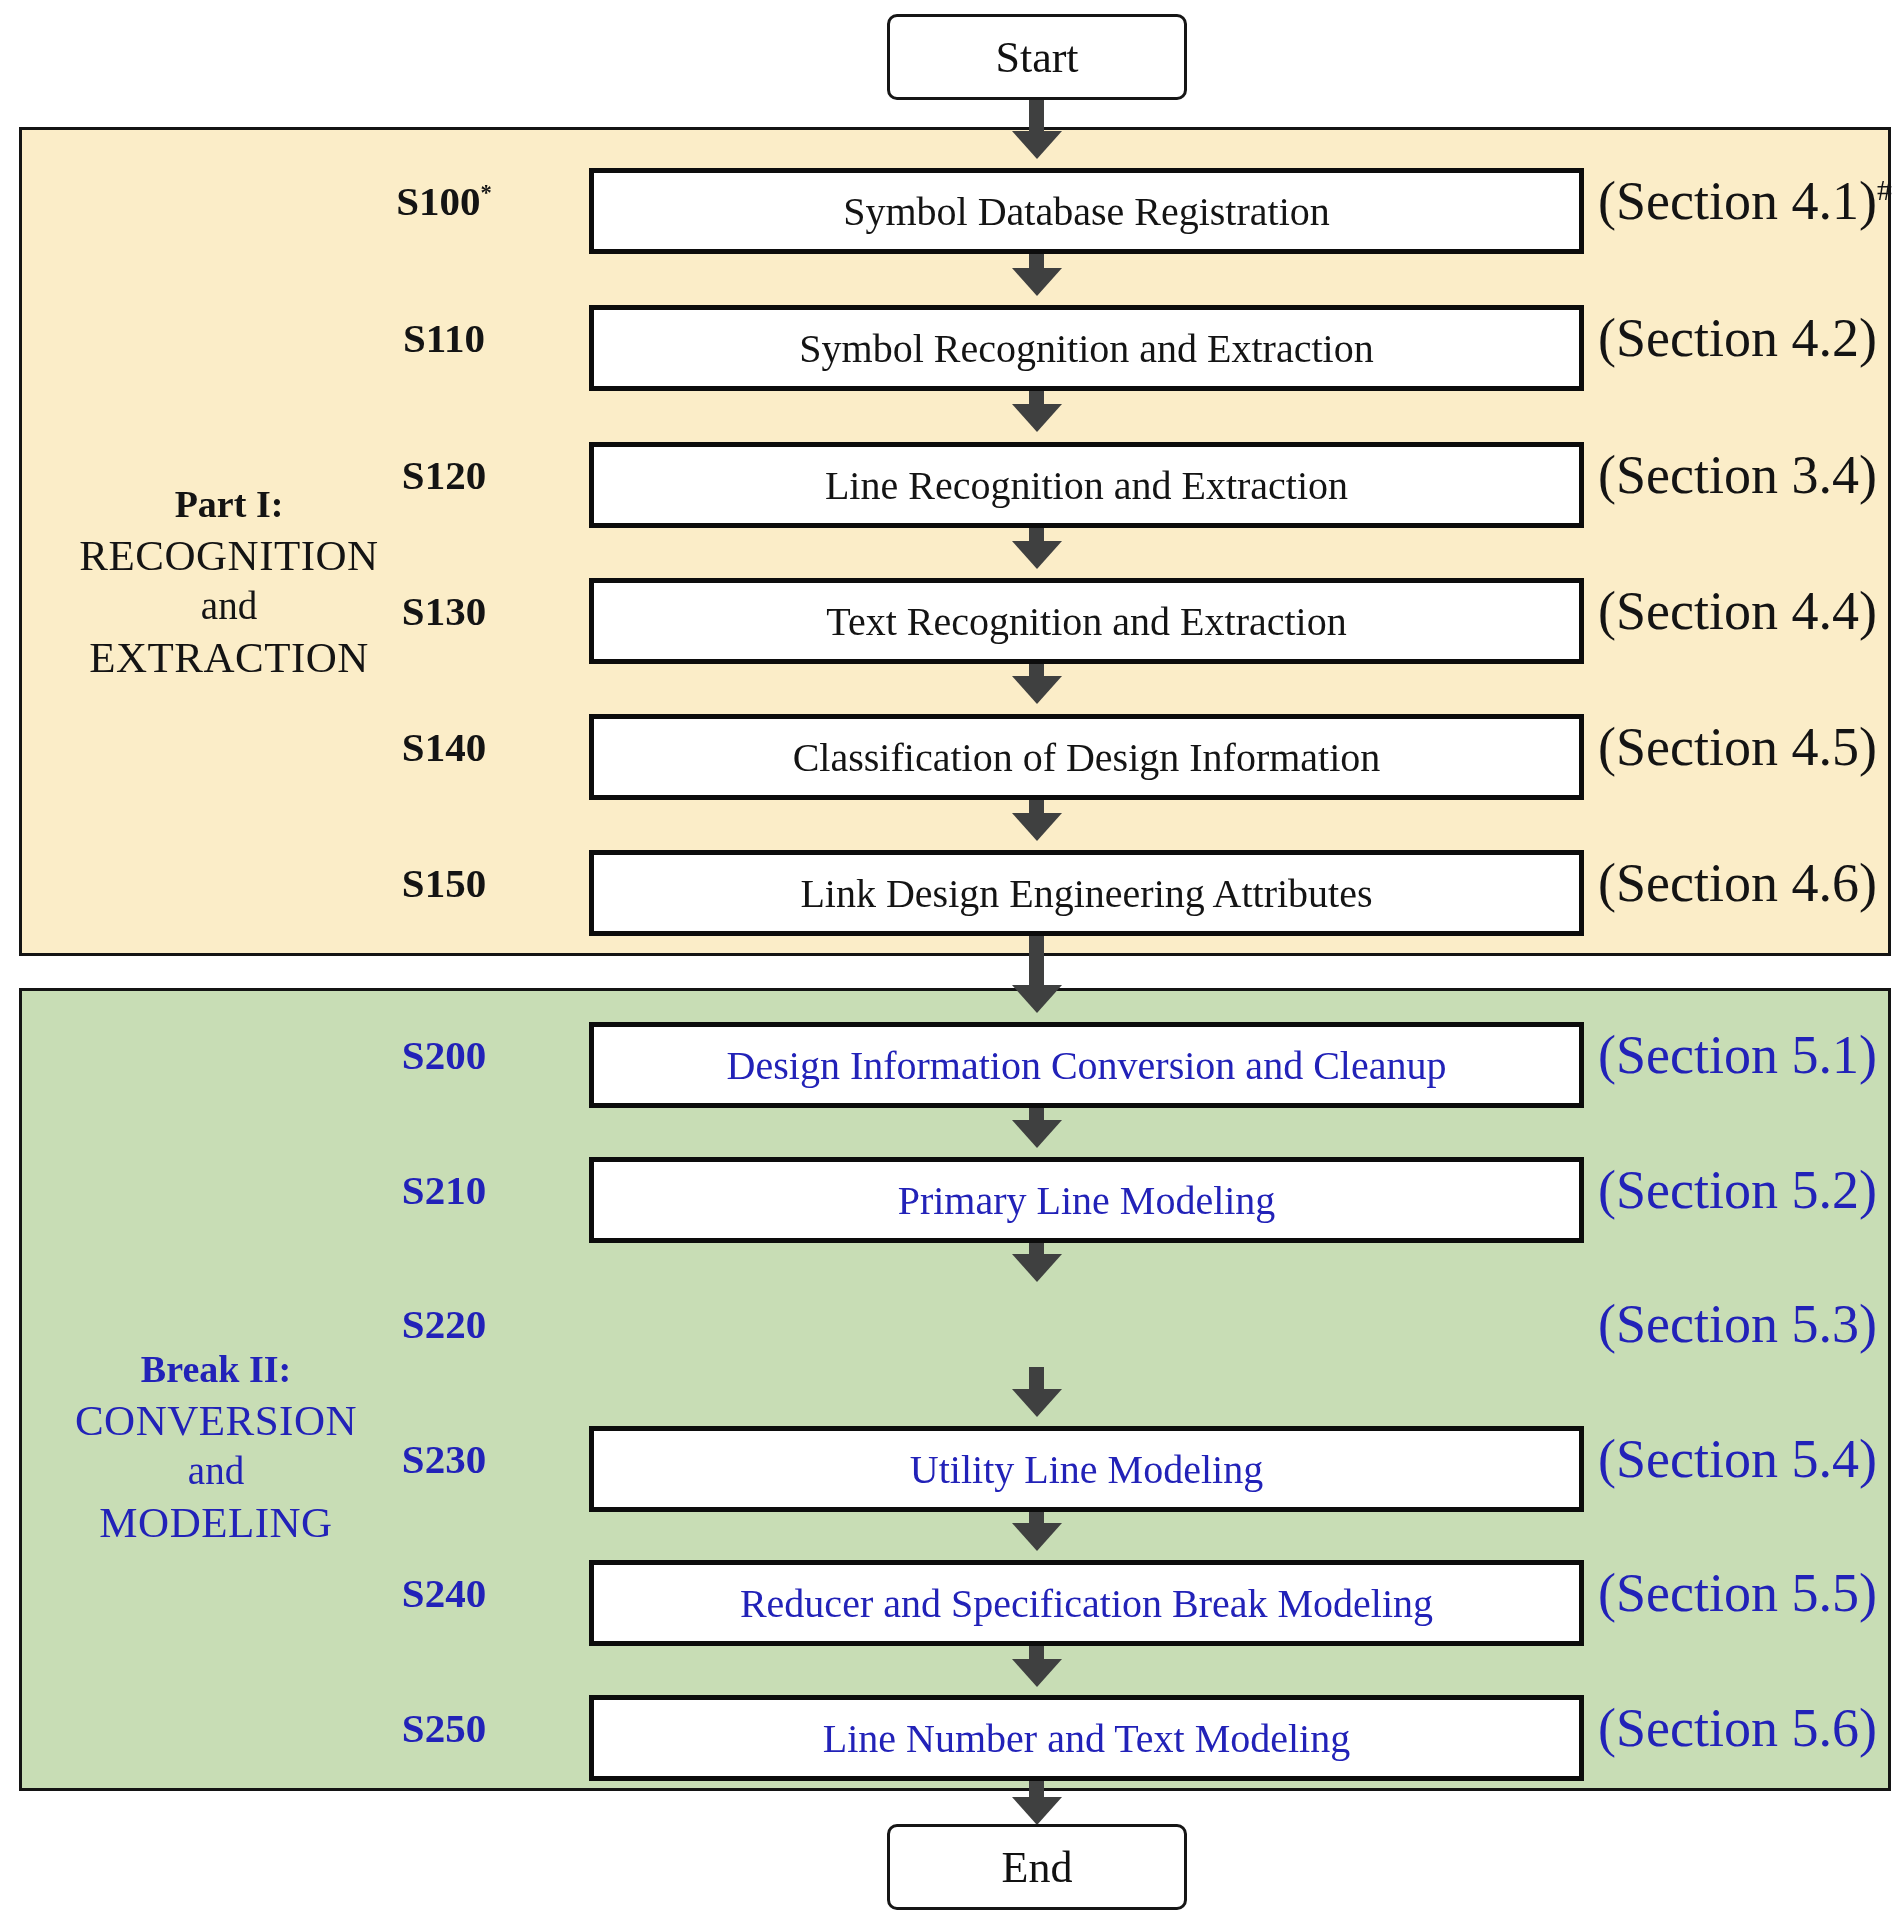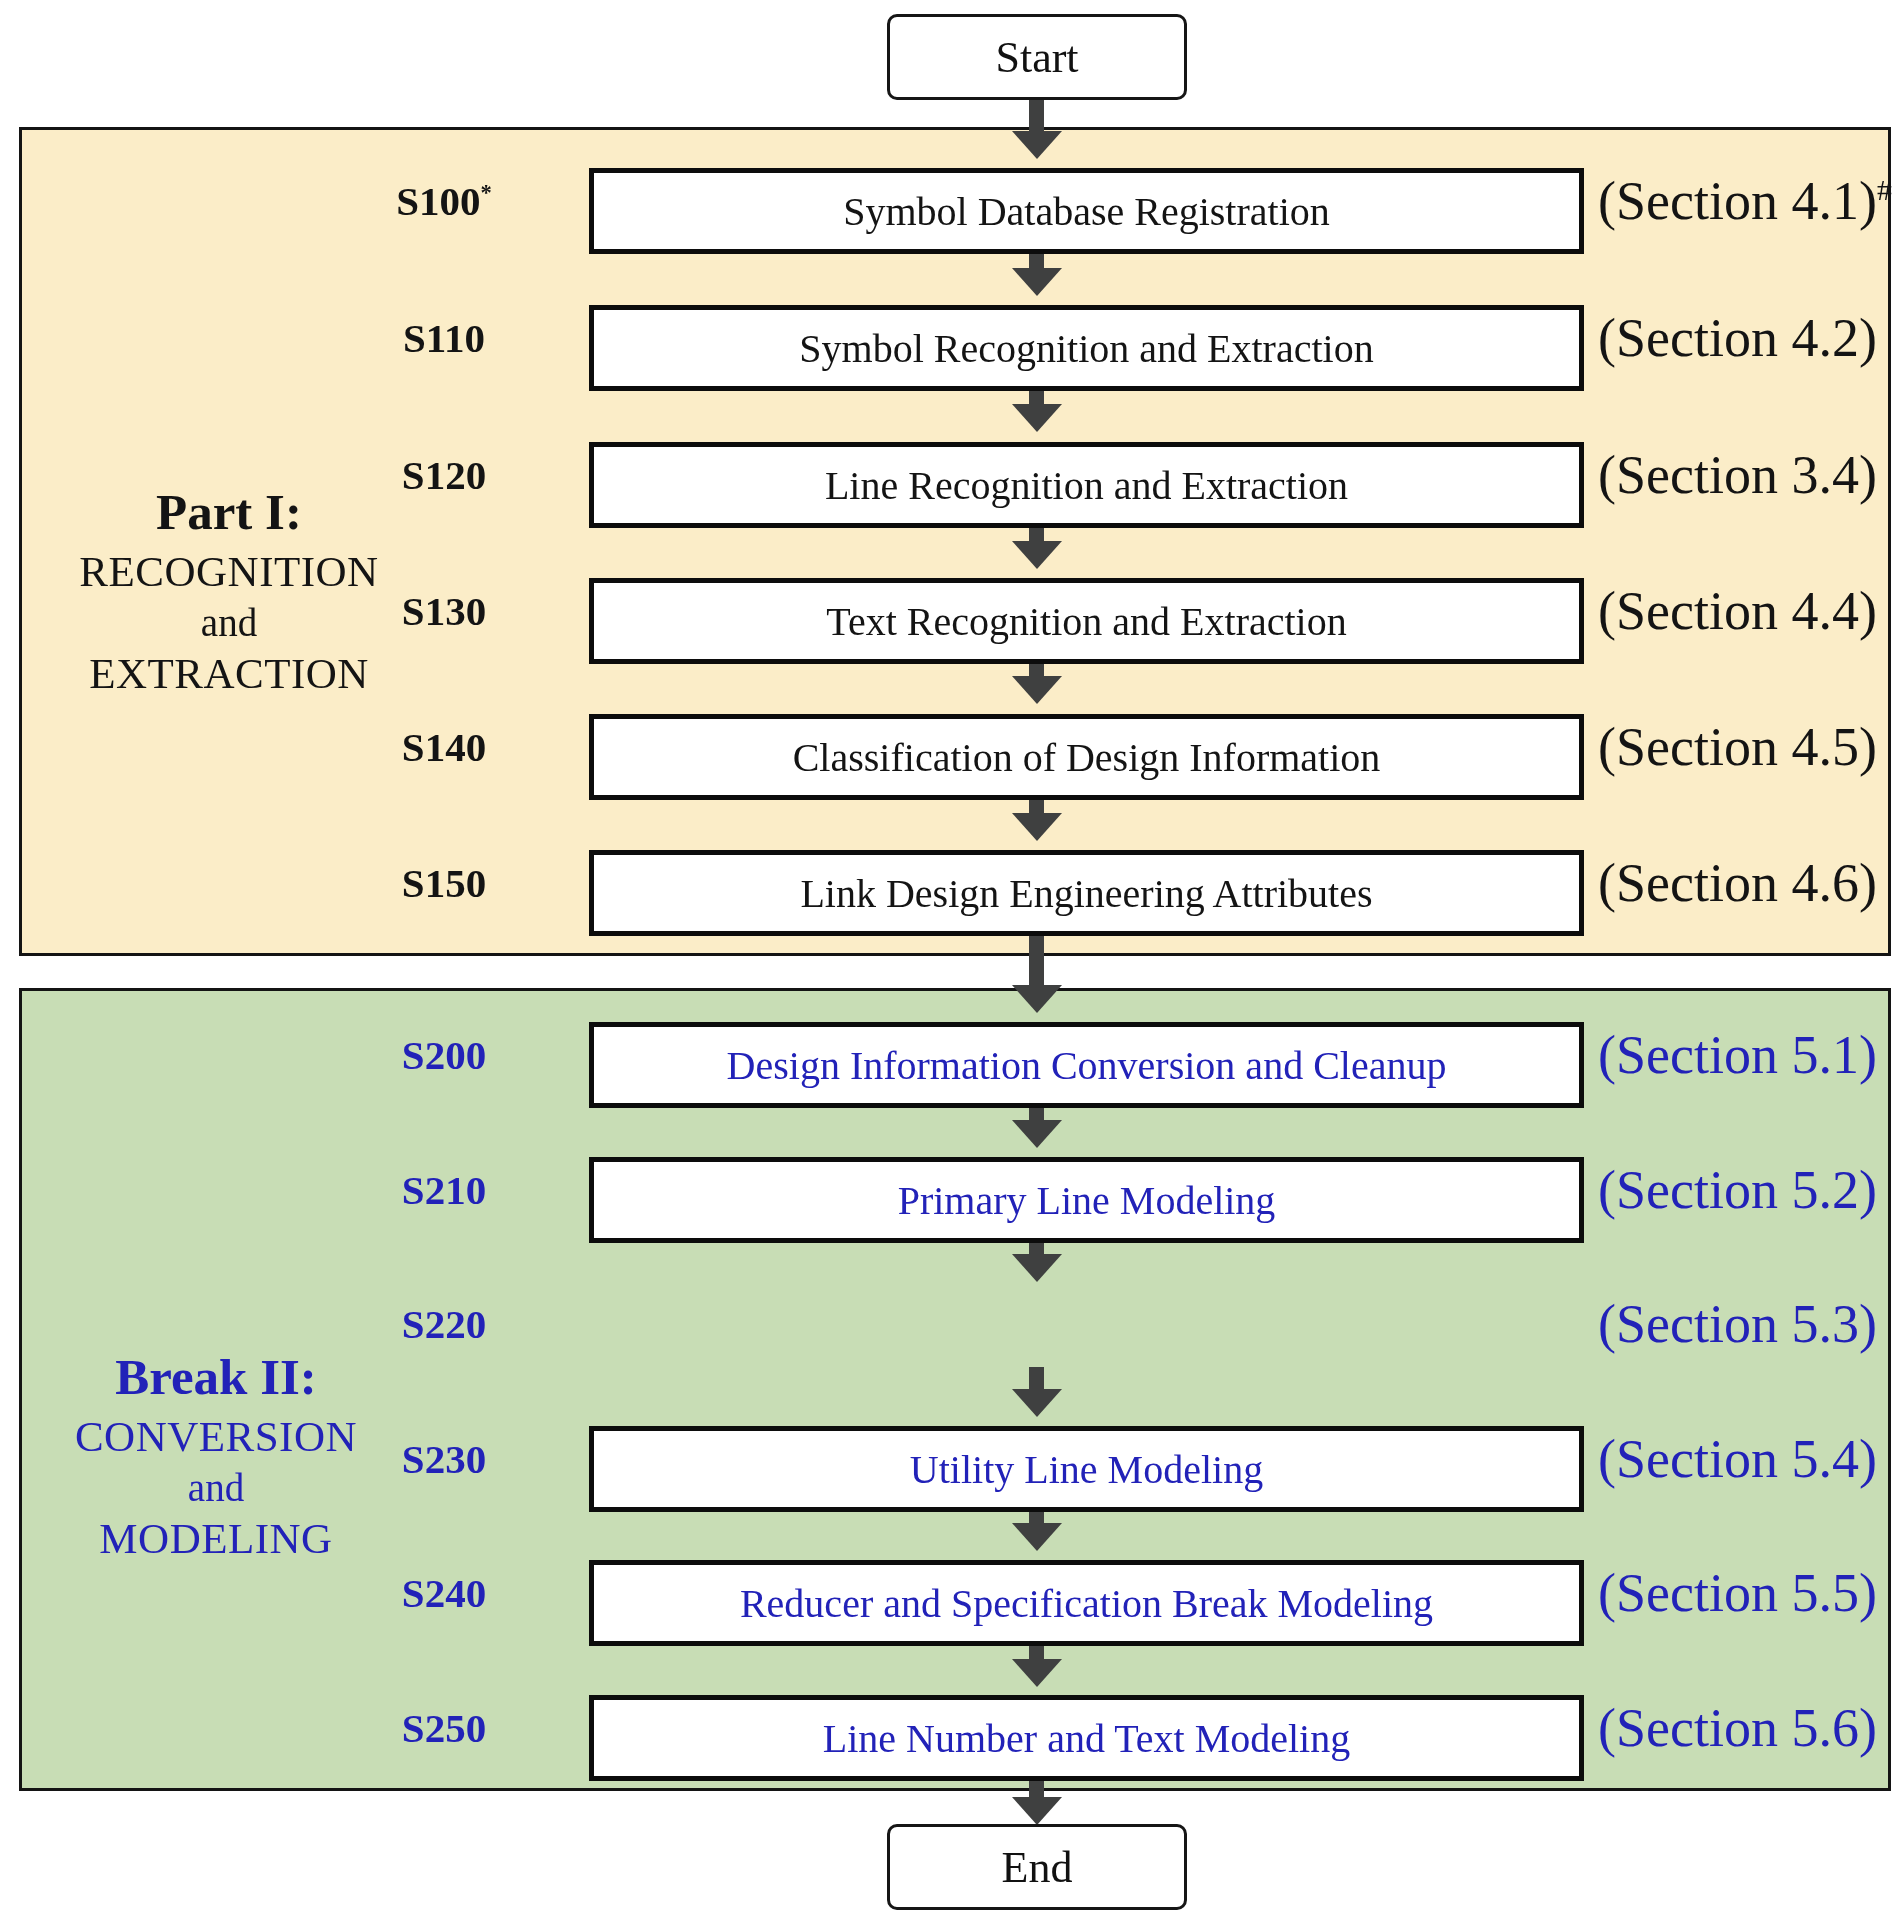--- a/index.html
+++ b/index.html
@@ -26,21 +26,21 @@
   .terminal.end{top:1824px;}
   
   .panel{
     position:absolute;left:19px;width:1872px;box-sizing:border-box;
     border:3.6px solid #141414;z-index:0;
   }
   .panel.p1{top:127px;height:829px;background:var(--part1_bg);}
   .panel.p2{top:988px;height:803px;background:var(--part2_bg);}
   
   .part-title{position:absolute;text-align:center;line-height:1.25;z-index:1;}
-  .part-title .line-small{font-size:51px;font-weight:bold;}
+  .part-title .line-small{font-size:38px;font-weight:bold;}
   .part-title .line-caps{font-size:43px;font-weight:normal;letter-spacing:0.5px;}
   .part-title .line-and{font-size:39px;font-weight:normal;}
   .part-title.t1{left:41px;width:376px;top:481px;color:var(--part1_text);}
   .part-title.t2{left:28px;width:376px;top:1346px;color:var(--part2_text);}
   
   .row{position:absolute;left:0;width:100%;height:86px;z-index:6;}
   .step-id{
     position:absolute;left:355px;width:178px;top:50%;transform:translateY(-50%);
     text-align:center;font-size:41px;font-weight:bold;white-space:nowrap;
   }

